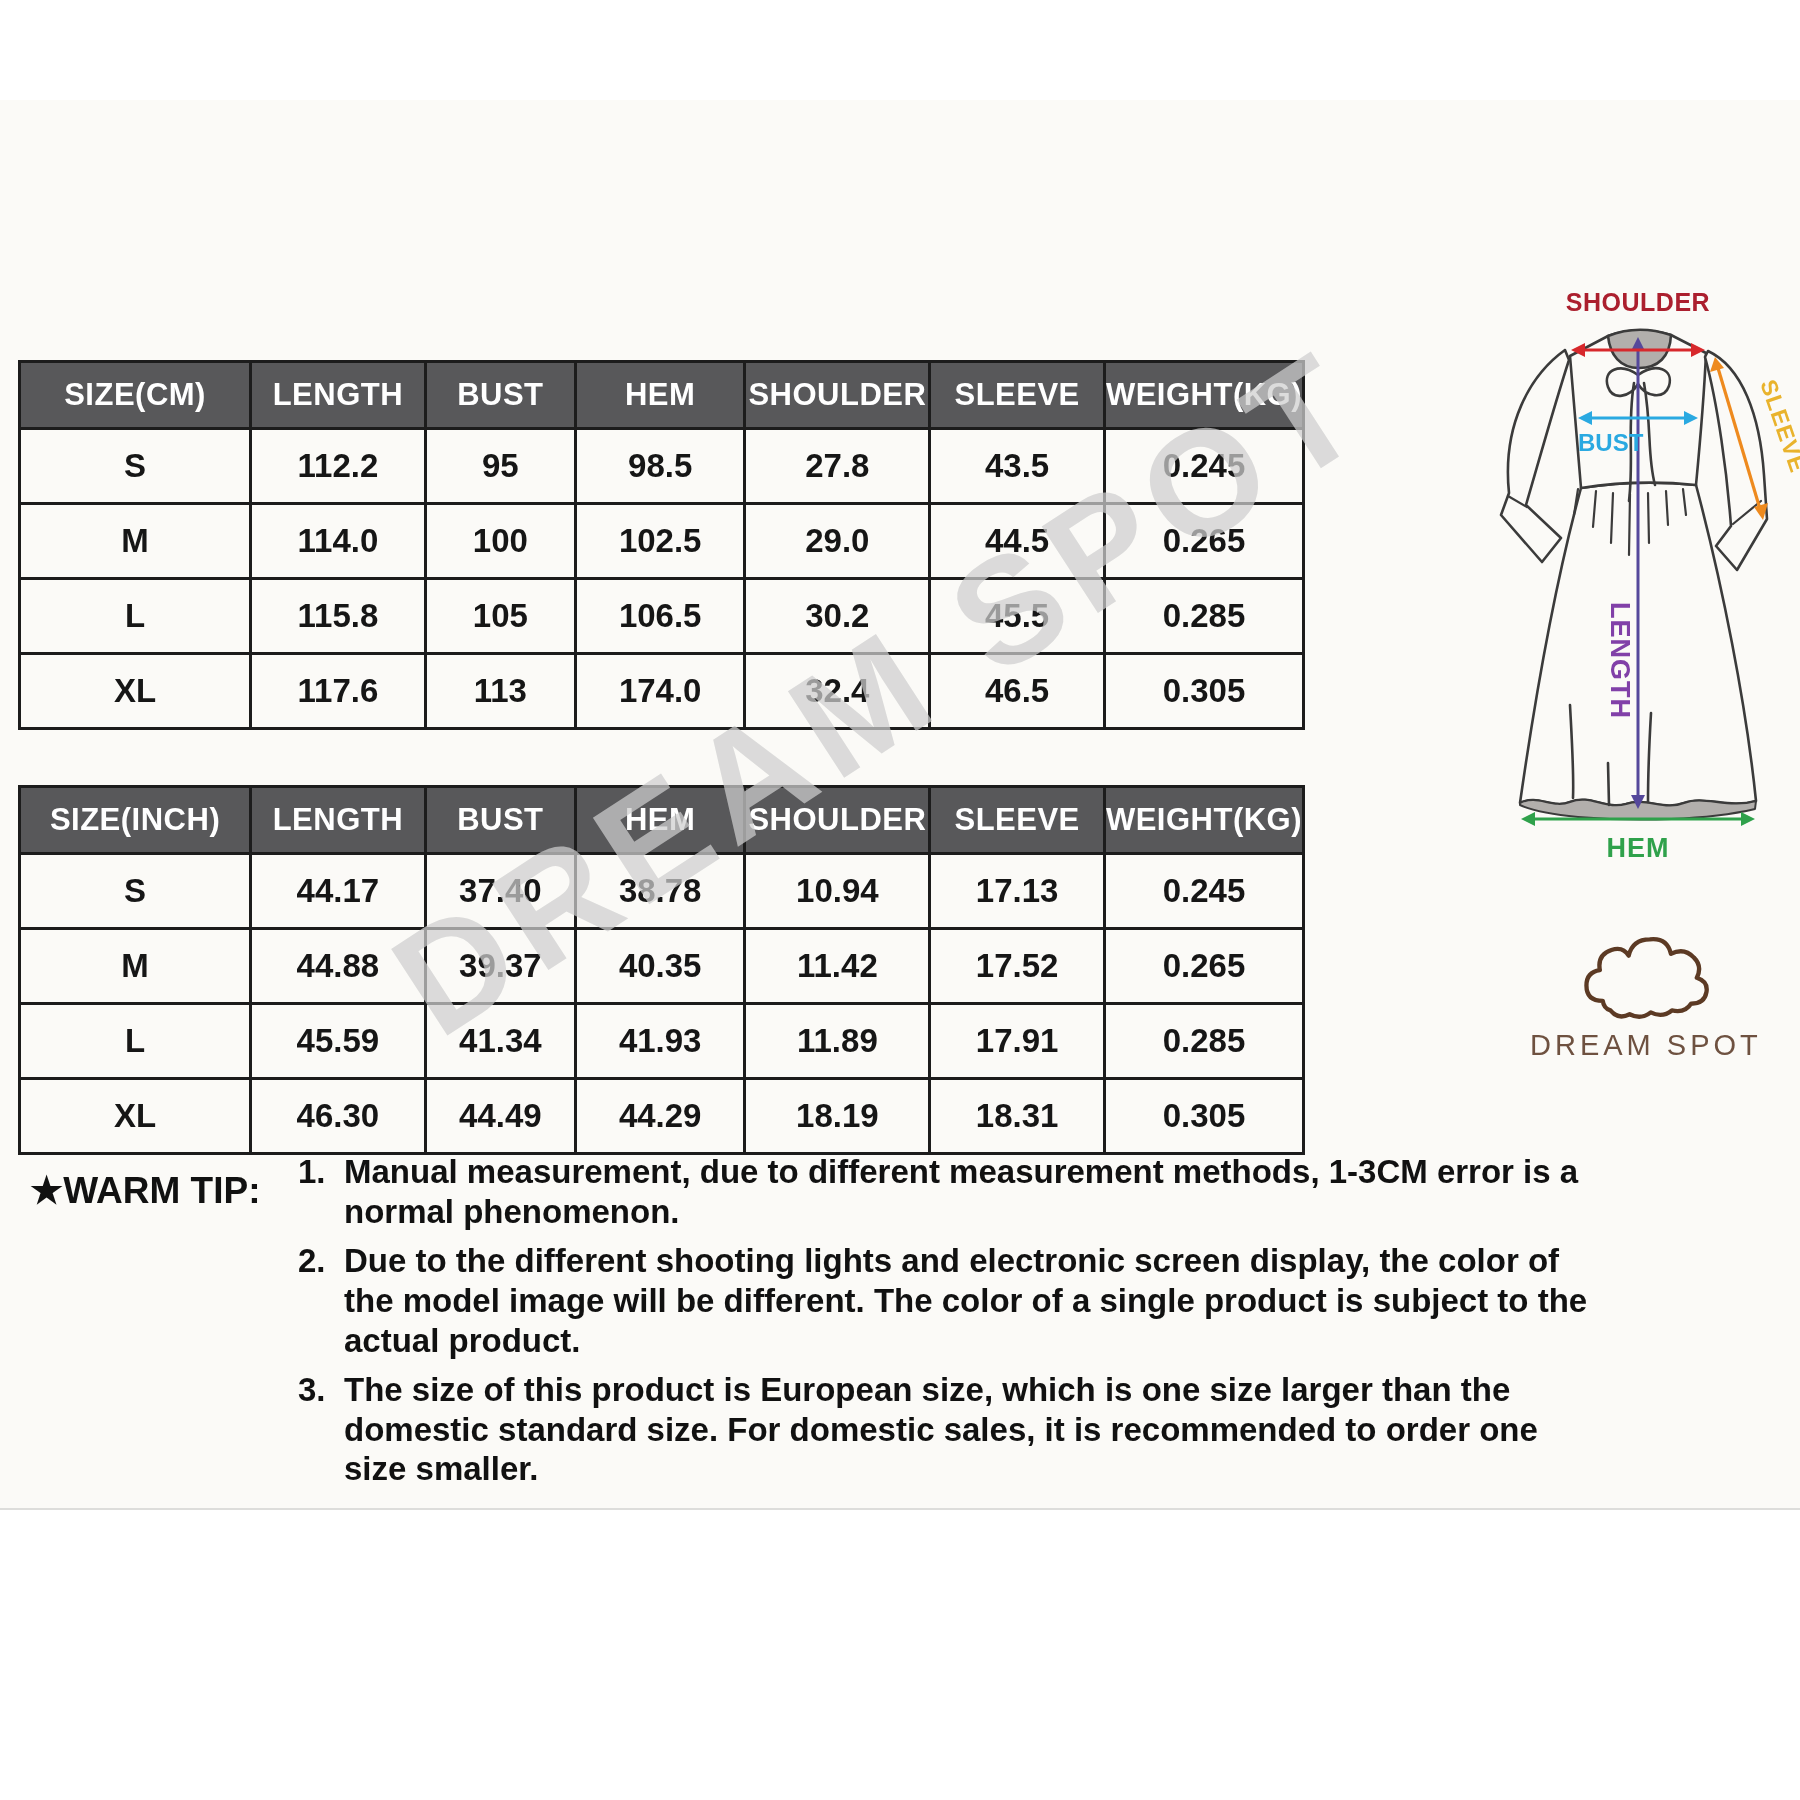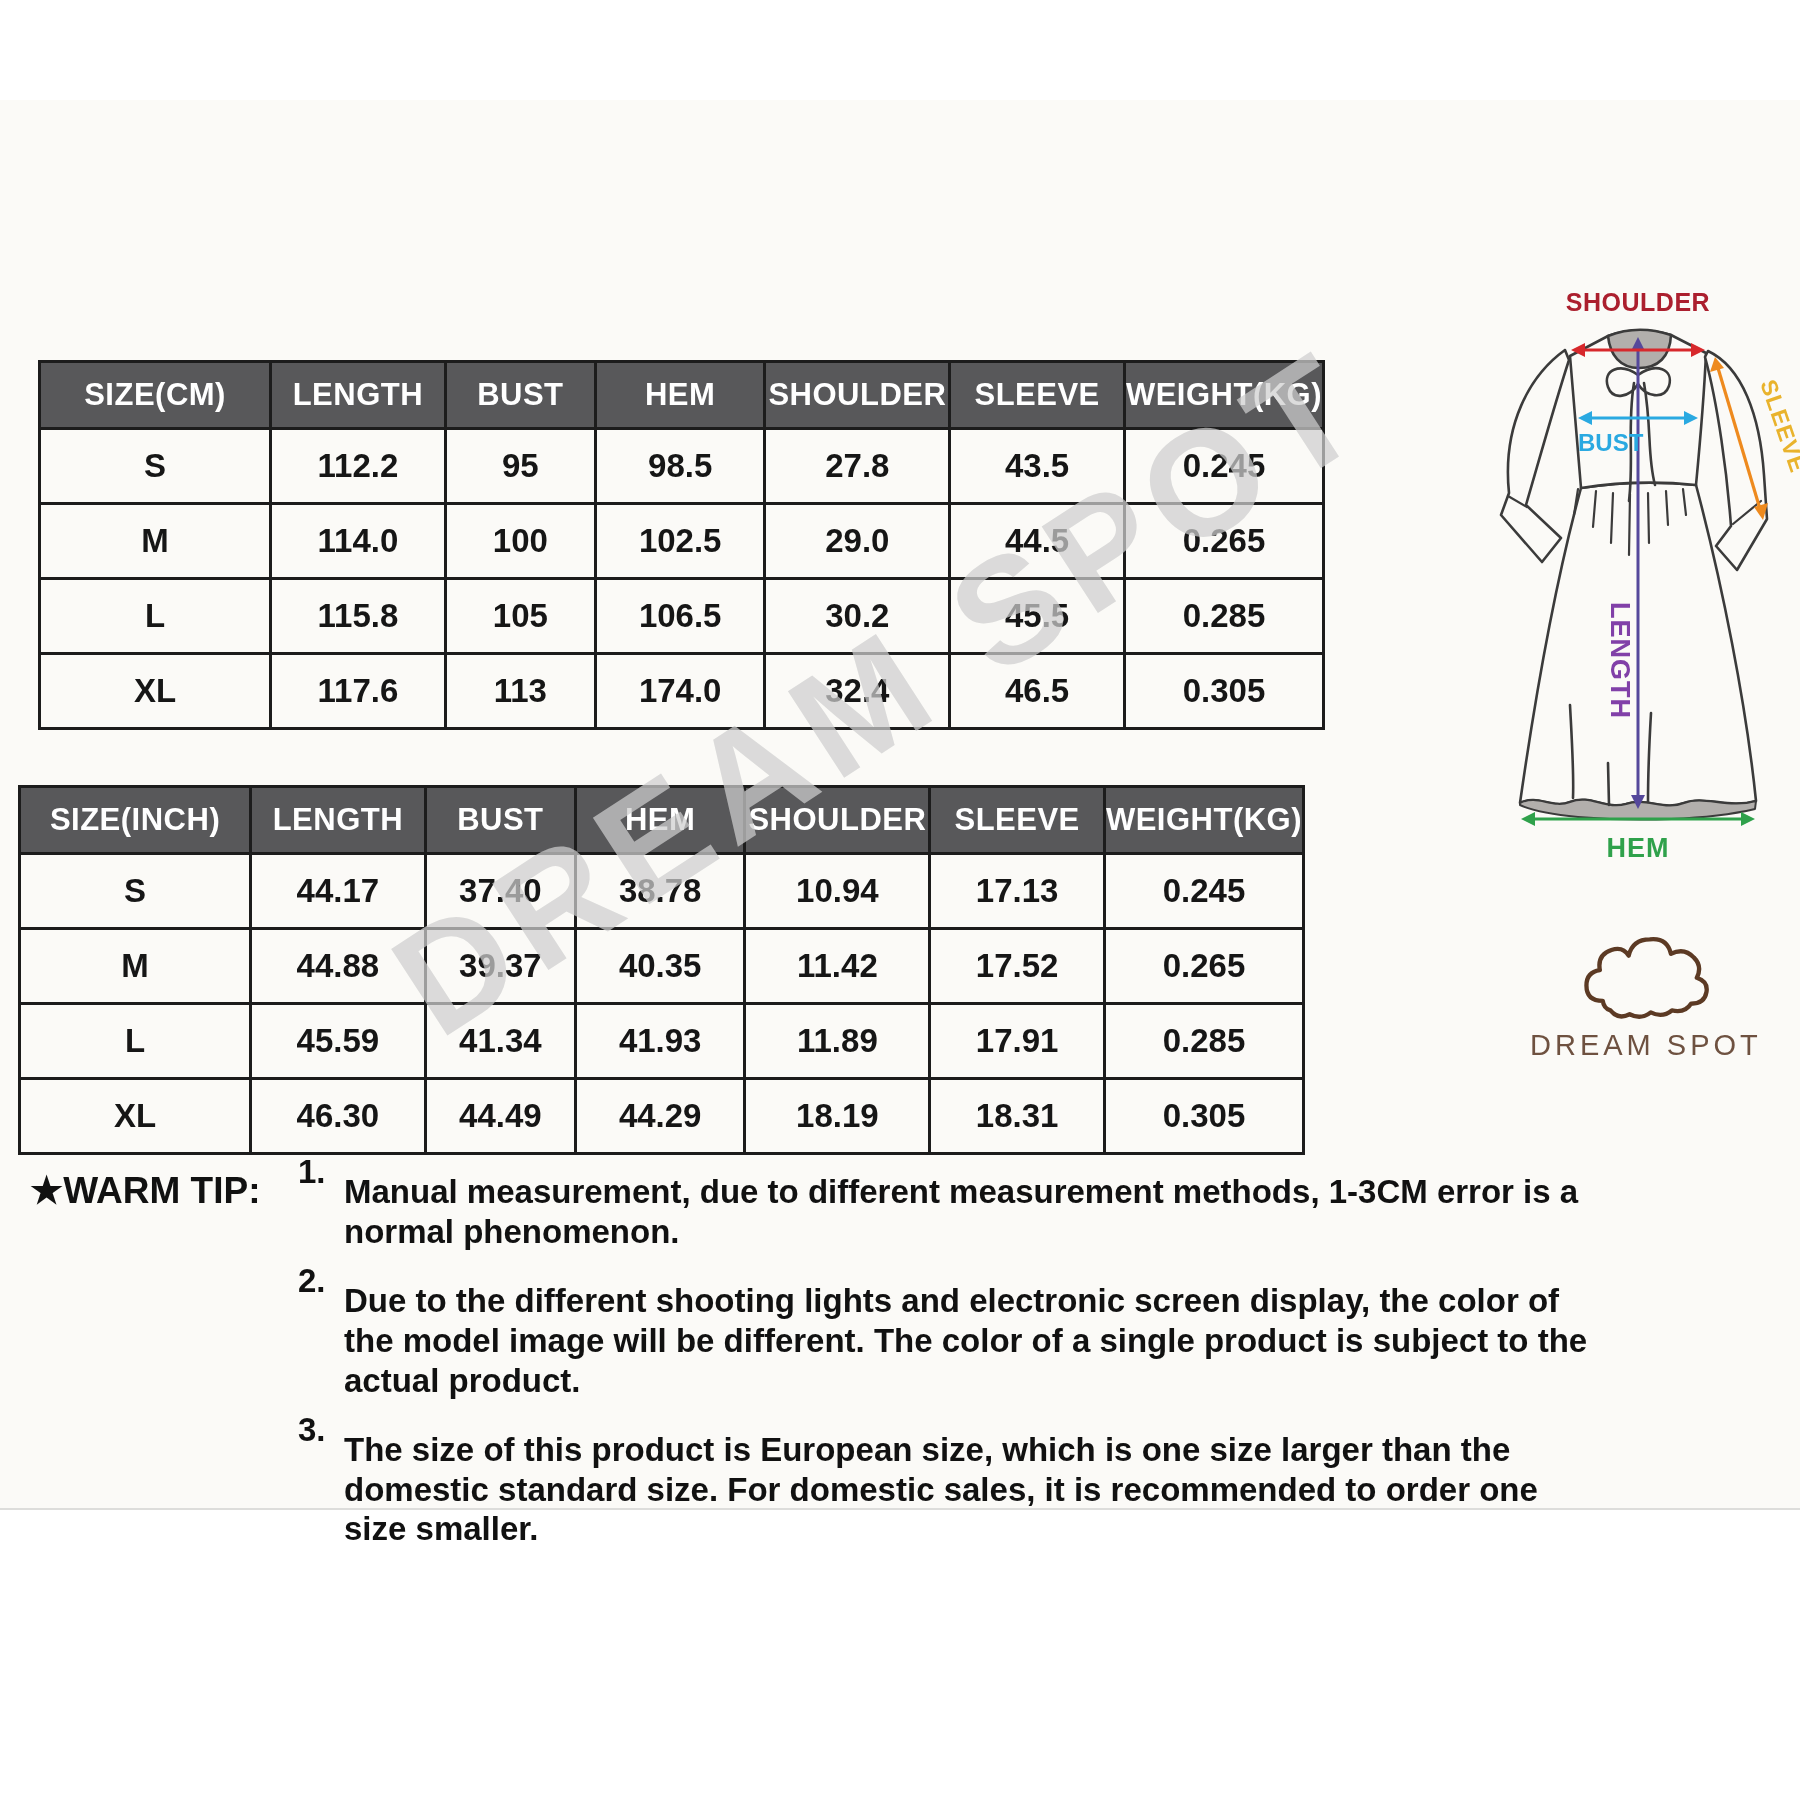--- a/index.html
+++ b/index.html
@@ -9,21 +9,21 @@
   }
   .paper{
     position:absolute;left:0;top:100px;width:1800px;height:1408px;
     background:#fbfaf7;border-bottom:2px solid #dddddb;
   }
   
   table.size-table{
     position:absolute;left:18px;width:1287px;
     border-collapse:collapse;table-layout:fixed;
   }
-  table.size-table.cm{top:360px;margin-left:20px;}
+  table.size-table.cm{top:360px;}
   table.size-table.inch{top:785px;}
   .size-table th,.size-table td{
     border:3px solid #1c1c1c;text-align:center;vertical-align:middle;
     padding:0;overflow:hidden;white-space:nowrap;
   }
   .size-table thead tr{height:67px;}
   .size-table tbody tr{height:75px;}
   .size-table th{
     background:#58585a;color:#ffffff;font-weight:bold;font-size:31px;letter-spacing:0.5px;
   }
@@ -48,21 +48,21 @@
     color:#6e5140;font-weight:normal;white-space:nowrap;
   }
   
   .tips{position:absolute;left:30px;top:1152px;width:1560px;z-index:4;}
   .tips .tip-label{
     position:absolute;left:0;top:17px;font-size:37px;font-weight:bold;color:#111;white-space:nowrap;
   }
   .tips .tip-items{position:absolute;left:268px;top:0;width:1300px;}
   .tip-item{display:flex;margin-bottom:9px;font-size:33px;font-weight:bold;color:#111;line-height:1.21;}
   .tip-item .tip-num{flex:0 0 46px;}
-  .tip-item .tip-text{flex:1;margin-top:20px;}
+  .tip-item .tip-text{flex:1;}
 </style>
 </head>
 <body>
 
 <div class="paper"></div>
 
 <table class="size-table cm">
   <colgroup>
     <col style="width:18%">
       <col style="width:13.6%">

